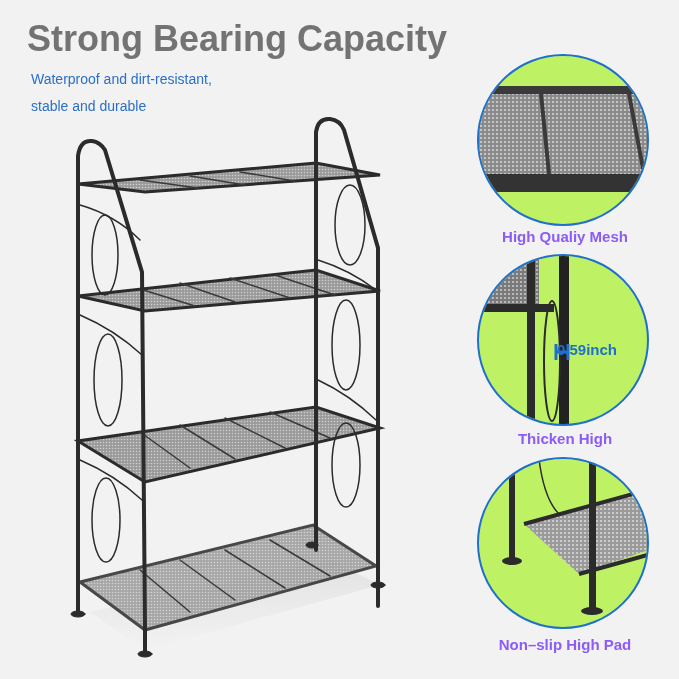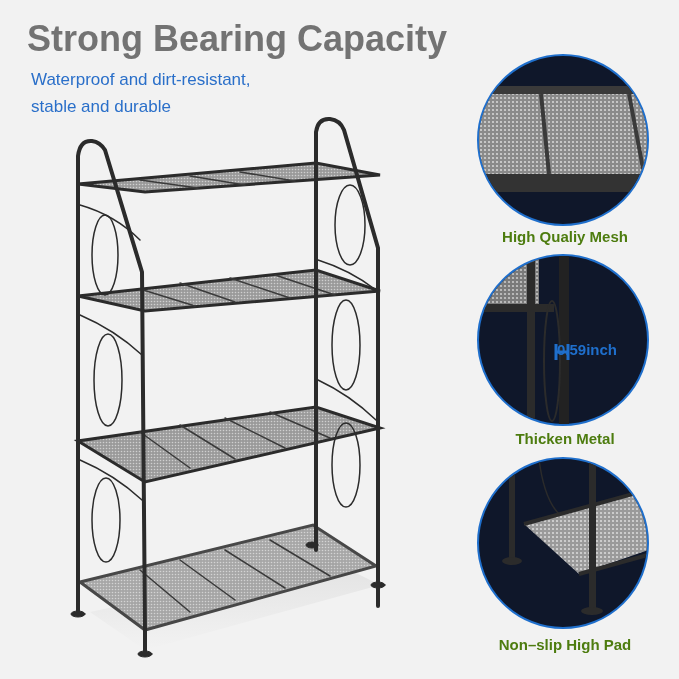--- a/index.html
+++ b/index.html
@@ -1,23 +1,23 @@
 <!DOCTYPE html>
 <html><head>
 <meta charset="utf-8">
 <style>
   html, body { margin:0; padding:0; }
   body { width:679px; height:679px; background:#f2f2f2; position:relative; overflow:hidden; font-family:"Liberation Sans", sans-serif; }
   .title { position:absolute; left:27px; top:18px; font-size:36px; font-weight:bold; color:#737373; letter-spacing:0px; white-space:nowrap; }
-  .subtitle { position:absolute; left:31px; top:66px; font-size:17px; line-height:27px; color:#2a6fc9; }
+  .subtitle { position:absolute; left:31px; top:66px; font-size:14px; line-height:27px; color:#2a6fc9; }
   .subtitle div { white-space:nowrap; }
   .rack { position:absolute; left:0; top:0; }
-  .detail { position:absolute; width:172px; height:172px; border-radius:50%; border:2.5px solid #1f6fcc; overflow:hidden; background:#0f172a; box-sizing:border-box; }
+  .detail { position:absolute; width:172px; height:172px; border-radius:50%; border:2.5px solid #1f6fcc; overflow:hidden; background:#bef264; box-sizing:border-box; }
   .detail svg { position:absolute; left:0; top:0; }
-  .caption { position:absolute; font-size:15px; font-weight:bold; color:#4d7c0f; white-space:nowrap; text-align:center; width:200px; }
+  .caption { position:absolute; font-size:15px; font-weight:bold; color:#8b5cf6; white-space:nowrap; text-align:center; width:200px; }
   .dim { position:absolute; font-size:15px; font-weight:bold; color:#1f6fcc; white-space:nowrap; }
 </style>
 </head>
 <body>
 
 <div class="title">Strong Bearing Capacity</div>
 <div class="subtitle">
   <div>Waterproof and dirt-resistant,</div>
   <div>stable and durable</div>
 </div>
@@ -118,21 +118,21 @@
     </defs>
     <polygon points="0,20 60,0 60,50 0,50" fill="url(#mesh3)"></polygon>
     <rect x="0" y="48" width="75" height="8" fill="#2b2b2b"></rect>
     <rect x="48" y="0" width="8" height="172" fill="#2b2b2b"></rect>
     <rect x="80" y="0" width="10" height="172" fill="#222"></rect>
     <ellipse cx="73" cy="105" rx="8" ry="60" fill="none" stroke="#2b2b2b" stroke-width="2"></ellipse>
     <path d="M77,88 L77,104 M77,96 L89,96 M89,88 L89,104" stroke="#1f6fcc" stroke-width="3" fill="none"></path>
   </svg>
   <div class="dim" style="left:78px; top:85px;">0.59inch</div>
 </div>
-<div class="caption" style="left:465px; top:430px;">Thicken Metal</div>
+<div class="caption" style="left:465px; top:430px;">Thicken High</div>
 
 <div class="detail" style="left:477px; top:457px;">
   <svg width="172" height="172" viewBox="0 0 172 172">
     <defs>
       <pattern id="mesh4" width="4" height="4" patternUnits="userSpaceOnUse">
         <rect width="4" height="4" fill="#9a9a9a"></rect>
           <circle cx="2" cy="2" r="1.1" fill="#d8d8d8"></circle>
       </pattern>
     </defs>
     <polygon points="45,65 172,30 172,90 100,115" fill="url(#mesh4)"></polygon>

